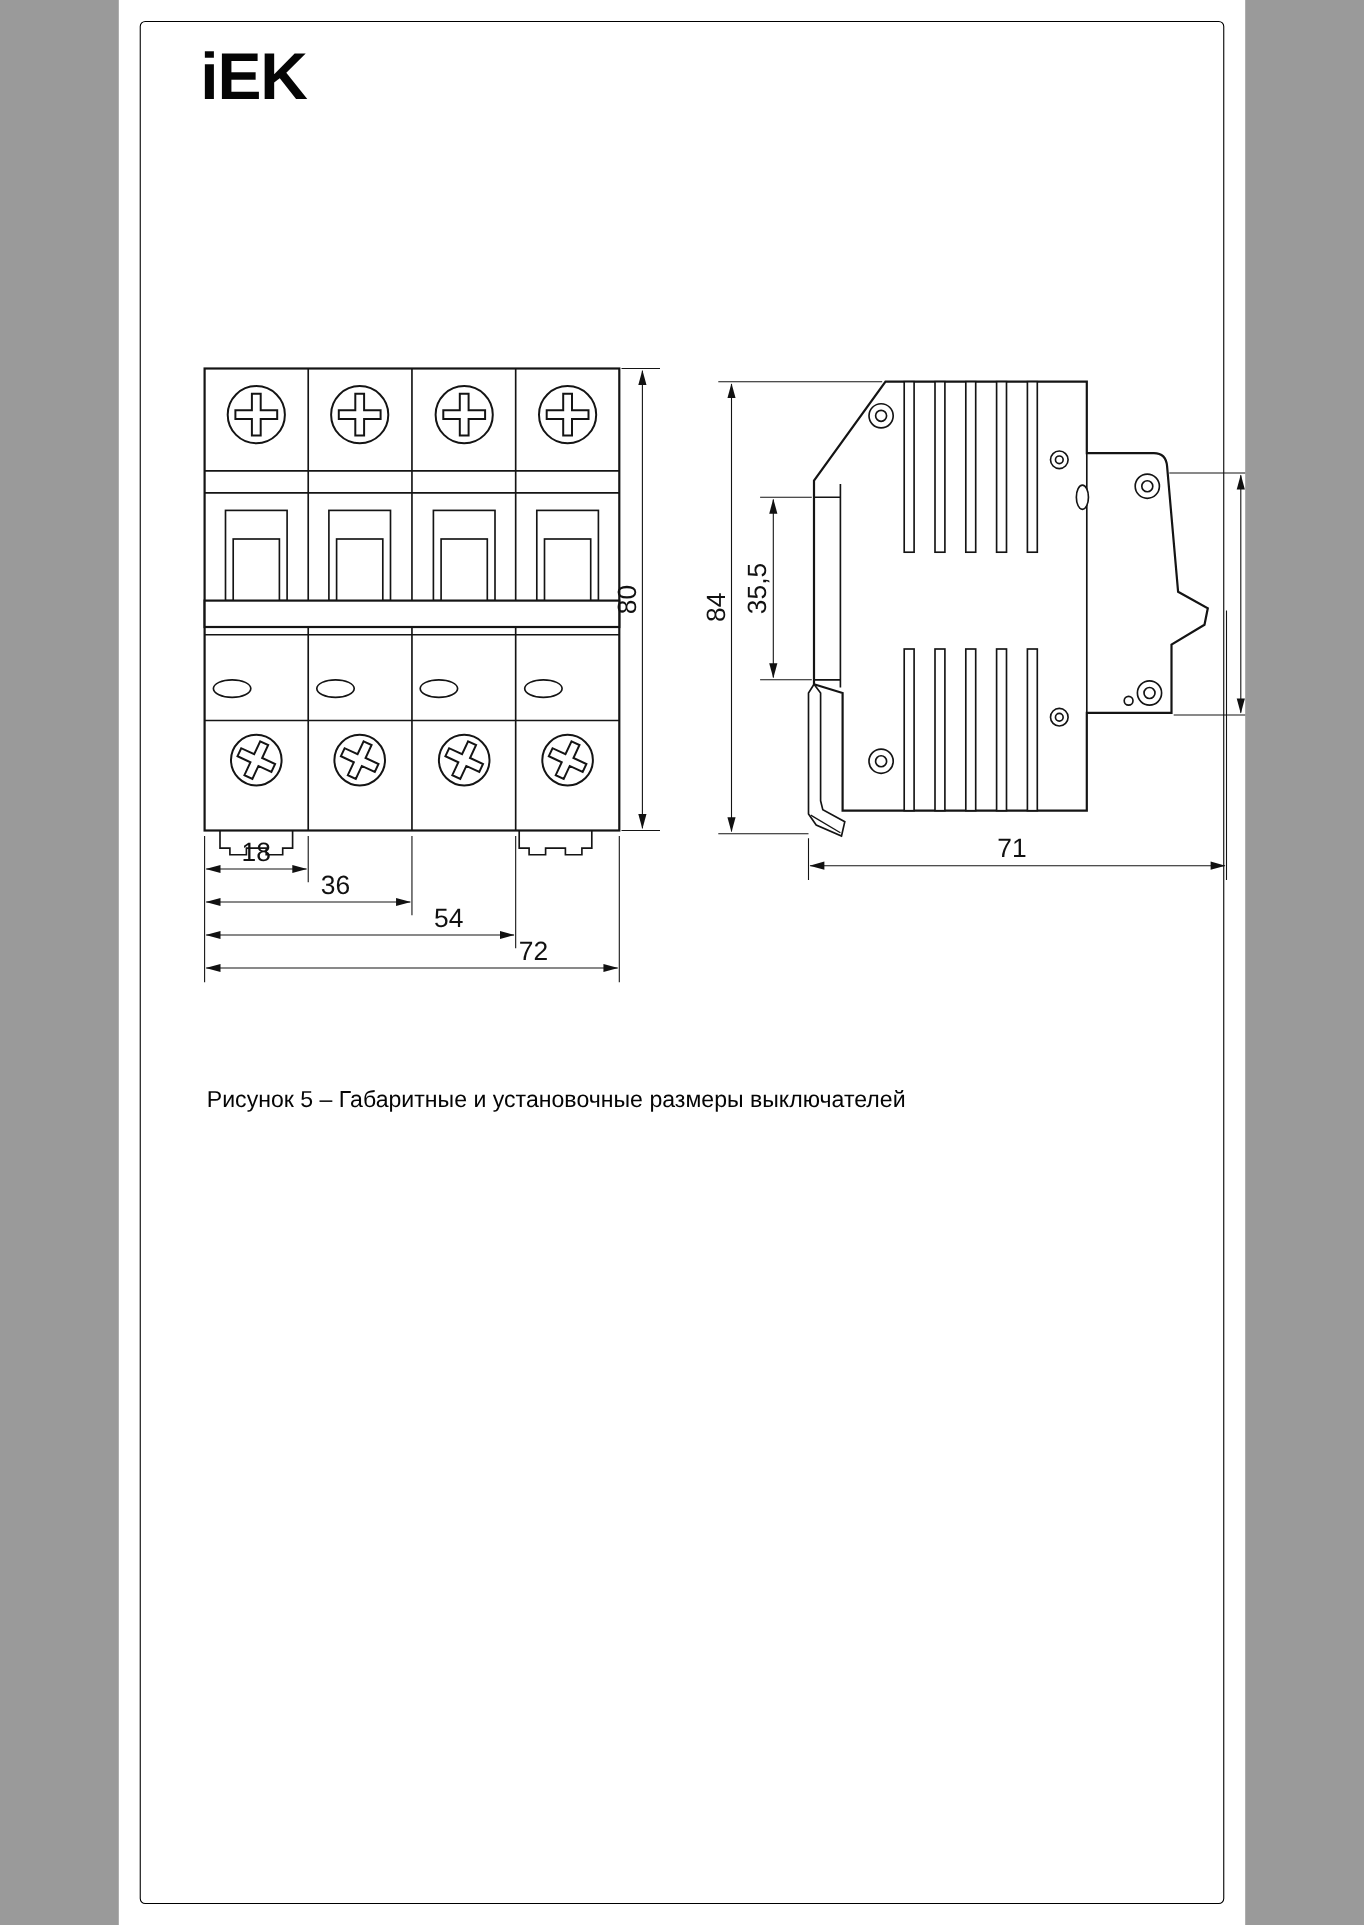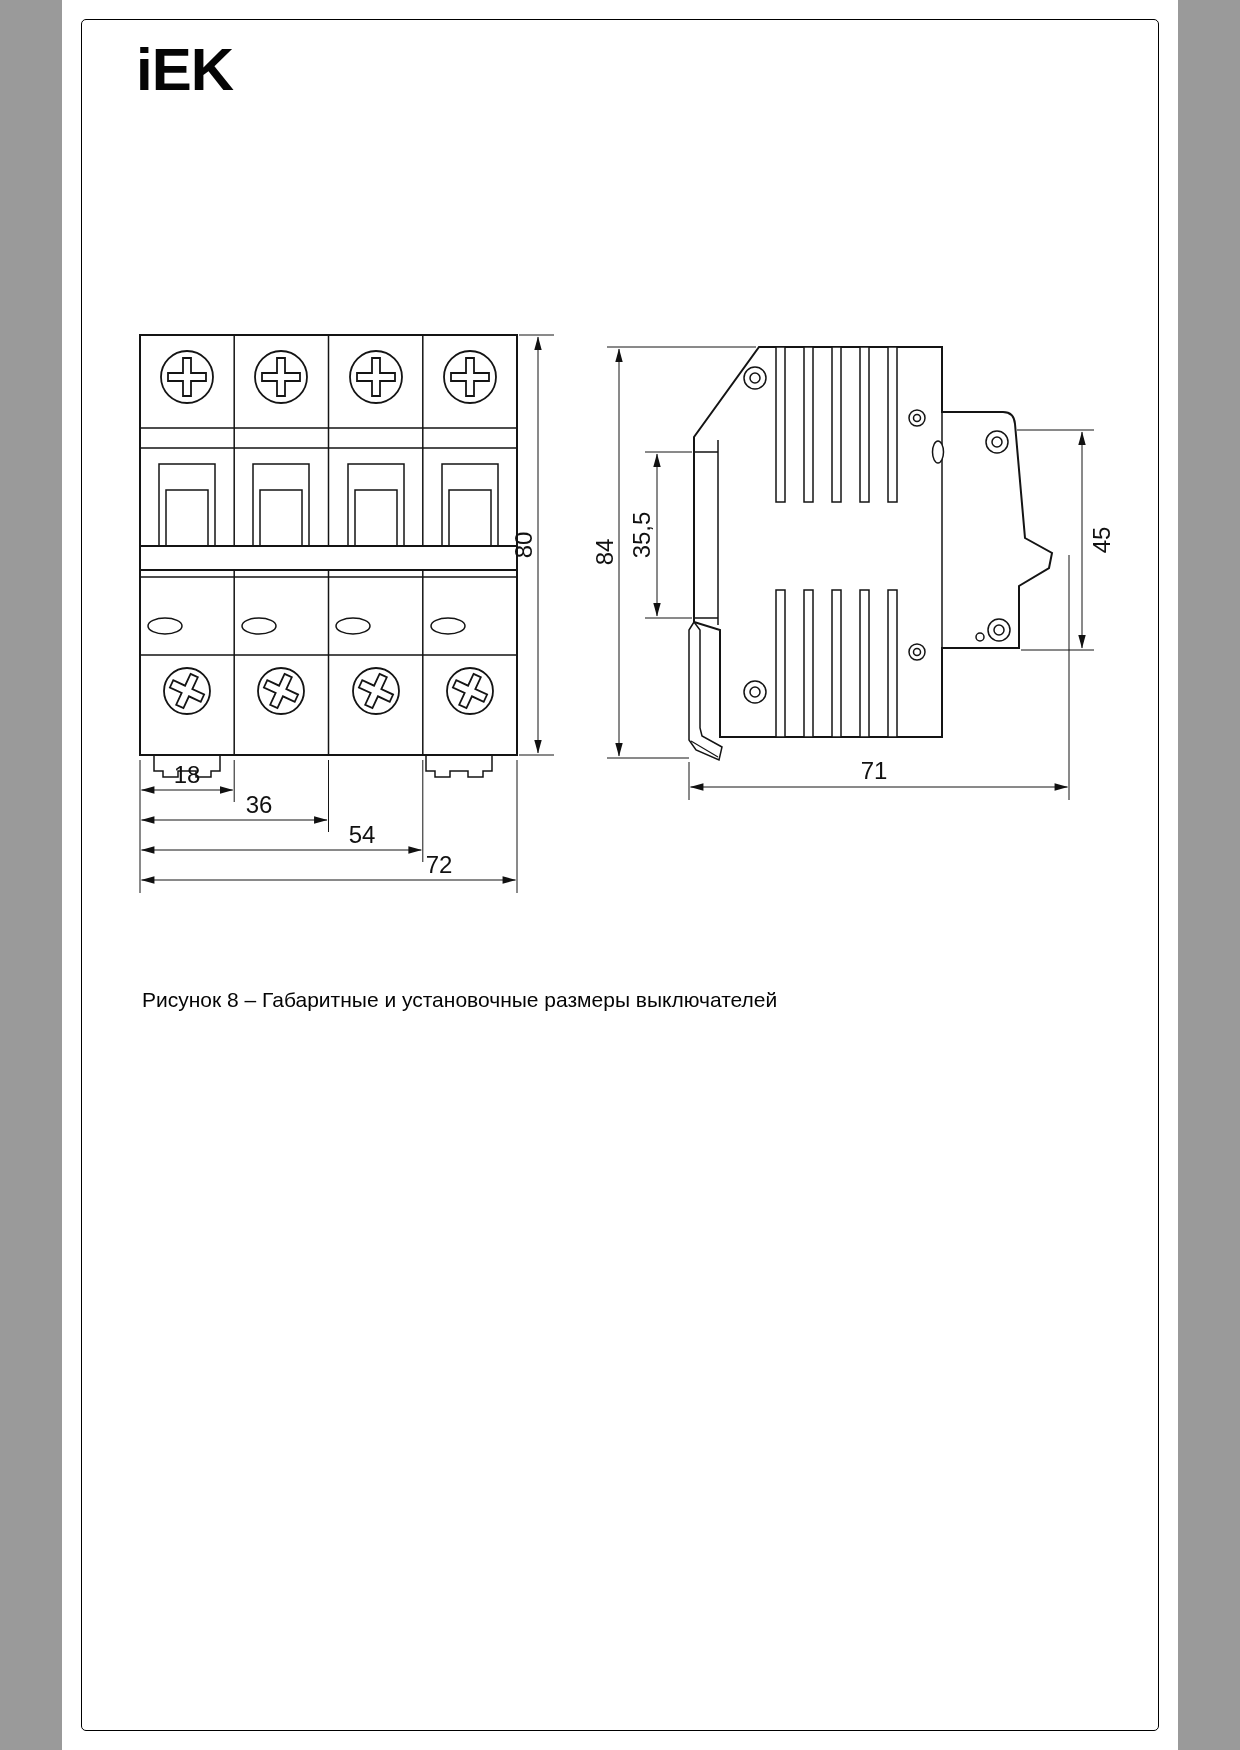--- a/index.html
+++ b/index.html
@@ -1,18 +1,18 @@
 <!DOCTYPE html>
 <html><head>
 <meta charset="utf-8">
 <style>
   html,body { margin:0; padding:0; background:#9a9a9a; }
   .page {
     position:relative;
-    width:1116px; height:1750px;
+    width:1024px; height:1750px;
     background:#ffffff;
     font-family:"Liberation Sans", sans-serif;
     color:#000;
     margin:0 auto;
     overflow:hidden;
   }
   .frame {
     position:absolute;
     left:19px; top:19px; right:19px; bottom:19px;
     border:1.6px solid #000;
@@ -199,15 +199,15 @@
       <text x="300" y="843" text-anchor="middle">54</text>
       <text x="377" y="873" text-anchor="middle">72</text>
 
       <text x="551" y="552" text-anchor="middle" transform="rotate(-90 551 552)">84</text>
       <text x="588" y="535" text-anchor="middle" transform="rotate(-90 588 535)">35,5</text>
       <text x="1048" y="540" text-anchor="middle" transform="rotate(-90 1048 540)">45</text>
       <text x="812" y="779" text-anchor="middle">71</text>
     </g>
   </svg>
 
-  <div class="caption">Рисунок 8 – Габаритные и установочные размеры выключателей</div>
+  <div class="caption">Рисунок 5 – Габаритные и установочные размеры выключателей</div>
 
 </div>
 
 </body></html>

